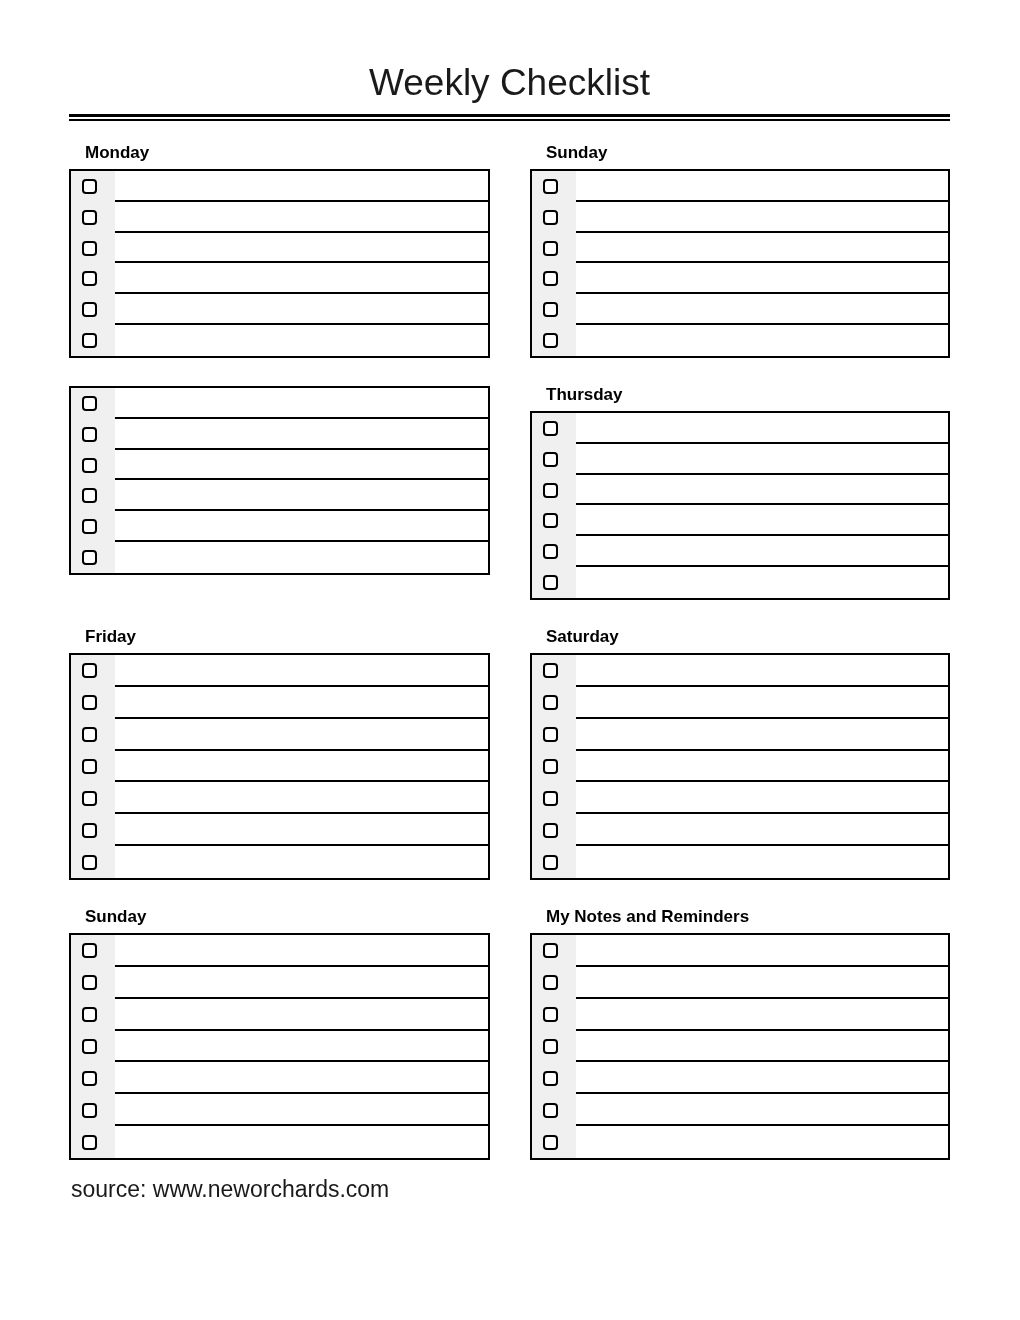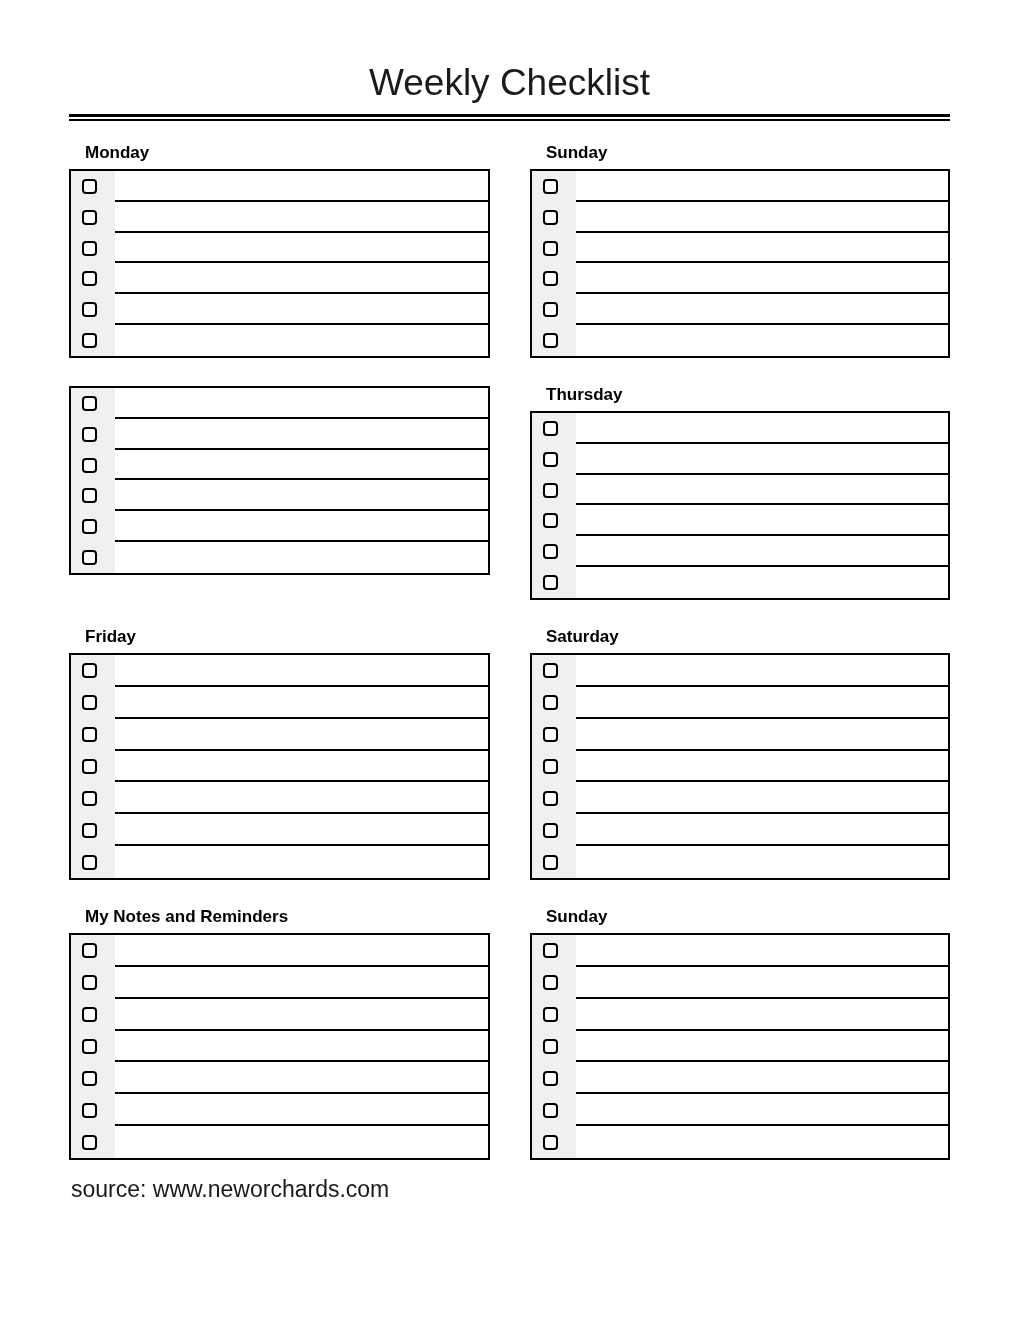--- a/index.html
+++ b/index.html
@@ -354,68 +354,68 @@
             </div>
             <div class="check-row">
               <div class="checkbox-cell">
                 <div class="checkbox"></div>
               </div>
               <div class="write-area"></div>
             </div>
           </div>
         </div>
         <div class="section">
+          <div class="section-heading">Sunday</div>
+          <div class="checklist-box rows-7">
+            <div class="check-row">
+              <div class="checkbox-cell">
+                <div class="checkbox"></div>
+              </div>
+              <div class="write-area"></div>
+            </div>
+            <div class="check-row">
+              <div class="checkbox-cell">
+                <div class="checkbox"></div>
+              </div>
+              <div class="write-area"></div>
+            </div>
+            <div class="check-row">
+              <div class="checkbox-cell">
+                <div class="checkbox"></div>
+              </div>
+              <div class="write-area"></div>
+            </div>
+            <div class="check-row">
+              <div class="checkbox-cell">
+                <div class="checkbox"></div>
+              </div>
+              <div class="write-area"></div>
+            </div>
+            <div class="check-row">
+              <div class="checkbox-cell">
+                <div class="checkbox"></div>
+              </div>
+              <div class="write-area"></div>
+            </div>
+            <div class="check-row">
+              <div class="checkbox-cell">
+                <div class="checkbox"></div>
+              </div>
+              <div class="write-area"></div>
+            </div>
+            <div class="check-row">
+              <div class="checkbox-cell">
+                <div class="checkbox"></div>
+              </div>
+              <div class="write-area"></div>
+            </div>
+          </div>
+        </div>
+        <div class="section">
           <div class="section-heading">My Notes and Reminders</div>
-          <div class="checklist-box rows-7">
-            <div class="check-row">
-              <div class="checkbox-cell">
-                <div class="checkbox"></div>
-              </div>
-              <div class="write-area"></div>
-            </div>
-            <div class="check-row">
-              <div class="checkbox-cell">
-                <div class="checkbox"></div>
-              </div>
-              <div class="write-area"></div>
-            </div>
-            <div class="check-row">
-              <div class="checkbox-cell">
-                <div class="checkbox"></div>
-              </div>
-              <div class="write-area"></div>
-            </div>
-            <div class="check-row">
-              <div class="checkbox-cell">
-                <div class="checkbox"></div>
-              </div>
-              <div class="write-area"></div>
-            </div>
-            <div class="check-row">
-              <div class="checkbox-cell">
-                <div class="checkbox"></div>
-              </div>
-              <div class="write-area"></div>
-            </div>
-            <div class="check-row">
-              <div class="checkbox-cell">
-                <div class="checkbox"></div>
-              </div>
-              <div class="write-area"></div>
-            </div>
-            <div class="check-row">
-              <div class="checkbox-cell">
-                <div class="checkbox"></div>
-              </div>
-              <div class="write-area"></div>
-            </div>
-          </div>
-        </div>
-        <div class="section">
-          <div class="section-heading">Sunday</div>
           <div class="checklist-box rows-7">
             <div class="check-row">
               <div class="checkbox-cell">
                 <div class="checkbox"></div>
               </div>
               <div class="write-area"></div>
             </div>
             <div class="check-row">
               <div class="checkbox-cell">
                 <div class="checkbox"></div>

